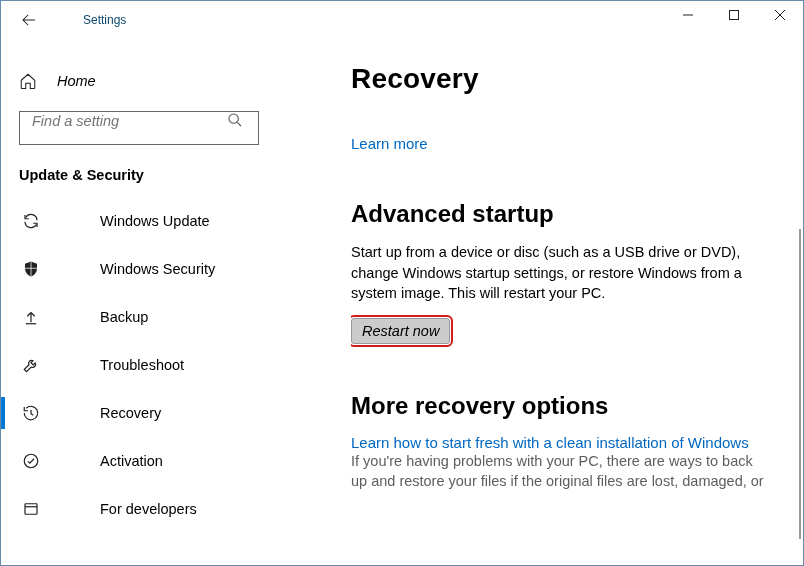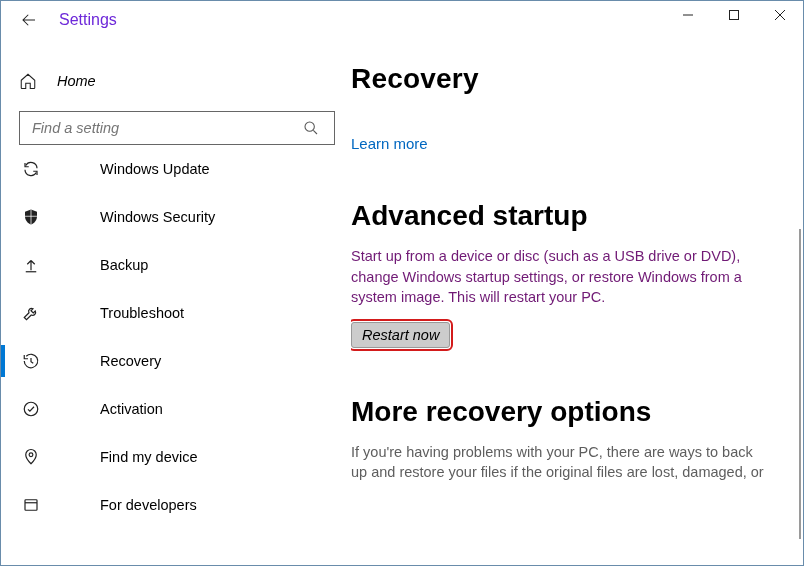--- a/index.html
+++ b/index.html
@@ -21,23 +21,24 @@
     padding-left: 16px;
     position: relative;
   }
   .back-btn {
     width: 24px; height: 24px;
     display: flex; align-items: center; justify-content: center;
     cursor: default;
     margin-right: 18px;
   }
   .title {
-    font-size: 16px;
-    color: #6d28d9;
+    font-size: 12px;
+    color: #0c4a6e;
     font-weight: 400;
+    margin-left: 24px;
   }
   .window-controls {
     position: absolute;
     right: 0; top: 0;
     display: flex;
     height: 28px;
   }
   .winctrl {
     width: 46px;
     display: flex; align-items: center; justify-content: center;
@@ -56,26 +57,26 @@
   .home-row {
     display: flex;
     align-items: center;
     height: 40px;
     margin-top: 22px;
   }
   .home-row .icon { width: 24px; display:flex; align-items:center; margin-right: 14px; }
   .home-row .label { font-size: 14.5px; font-style: italic; }
   .searchbox {
     display: flex;
-    align-items: center;
+    align-items: flex-start;
     border: 1px solid #666;
     height: 34px;
     margin-top: 10px;
     padding: 0 15px 0 10px;
-    width: 316px;
+    width: 240px;
   }
   .searchbox input {
     border: none; outline: none;
     font-size: 14.5px;
     flex: 1;
     background: transparent;
     font-style: italic;
     color: #5b5b5b;
   }
   .searchbox .search-icon { color: #444; }
@@ -121,28 +122,28 @@
     height: 100%;
   }
   .page-title {
     font-size: 28px;
     font-weight: 600;
     letter-spacing: 0.2px;
     margin: 0 0 40px 0;
   }
   .link { color: #0067c0; font-size: 15px; cursor: default; }
   .section-title {
-    font-size: 28px;
+    font-size: 24px;
     font-weight: 600;
     margin: 48px 0 14px 0;
   }
   .section-title.tight { margin-top: 40px; }
   .body-text {
     font-size: 14.5px;
-    color: #701a75;
+    color: #000000;
     line-height: 1.42;
     margin: 0 0 14px 0;
     max-width: 420px;
   }
   .body-text.muted { color: #5e5e5e; }
   .btn {
     display: inline-block;
     background: #ccc;
     border: 1px solid #999;
     font-size: 14.5px;
@@ -208,20 +209,21 @@
     <div class="searchbox">
       <input placeholder="Find a setting" style="">
       <span class="search-icon">
         <svg width="16" height="16" viewBox="0 0 24 24" fill="none" stroke="#555" stroke-width="1.6">
             <circle cx="10" cy="10" r="7"></circle>
             <path d="M21 21l-5.5-5.5"></path>
           </svg>
       </span>
     </div>
 
+    <div class="category-heading">Update &amp; Security</div>
 
     <ul class="nav-list">
       <li class="nav-item">
         <span class="icon">
           <svg width="18" height="18" viewBox="0 0 24 24" fill="none" stroke="#222" stroke-width="1.6">
               <path d="M20 11A8 8 0 0 0 5 7.3M4 13a8 8 0 0 0 15 3.7"></path>
               <path d="M4 4v5h5M20 20v-5h-5"></path>
             </svg>
         </span>
         <span class="label">Windows Update</span>
@@ -268,47 +270,39 @@
           <svg width="18" height="18" viewBox="0 0 24 24" fill="none" stroke="#222" stroke-width="1.6">
               <circle cx="12" cy="12" r="9"></circle>
               <path d="M8 12.5l2.5 2.5L16 9"></path>
             </svg>
         </span>
         <span class="label">Activation</span>
       </li>
       <li class="nav-item">
         <span class="icon">
           <svg width="18" height="18" viewBox="0 0 24 24" fill="none" stroke="#222" stroke-width="1.6">
-              <path d="M12 21s-7-7-7-12a7 7 0 1 1 14 0c0 5-7 12-7 12z"></path>
-              <circle cx="12" cy="9" r="2.5"></circle>
-            </svg>
-        </span>
-        <span class="label">Find my device</span>
-      </li>
-      <li class="nav-item">
-        <span class="icon">
-          <svg width="18" height="18" viewBox="0 0 24 24" fill="none" stroke="#222" stroke-width="1.6">
               <rect x="4" y="5" width="16" height="14" rx="1"></rect>
               <path d="M4 9h16"></path>
             </svg>
         </span>
         <span class="label">For developers</span>
       </li>
     </ul>
   </aside>
 
   <main class="content">
     <div class="content-scroll">
       <h1 class="page-title">Recovery</h1>
 
       <div class="link">Learn more</div>
 
       <h2 class="section-title">Advanced startup</h2>
       <p class="body-text">Start up from a device or disc (such as a USB drive or DVD), change Windows startup settings, or restore Windows from a system image. This will restart your PC.</p>
       <span class="btn highlight">Restart now</span>
 
       <h2 class="section-title">More recovery options</h2>
+      <div class="link">Learn how to start fresh with a clean installation of Windows</div>
 
       <p class="body-text muted">If you're having problems with your PC, there are ways to back up and restore your files if the original files are lost, damaged, or</p>
     </div>
     <div class="scroll-indicator"></div>
   </main>
 </div>
 
 </body></html>

